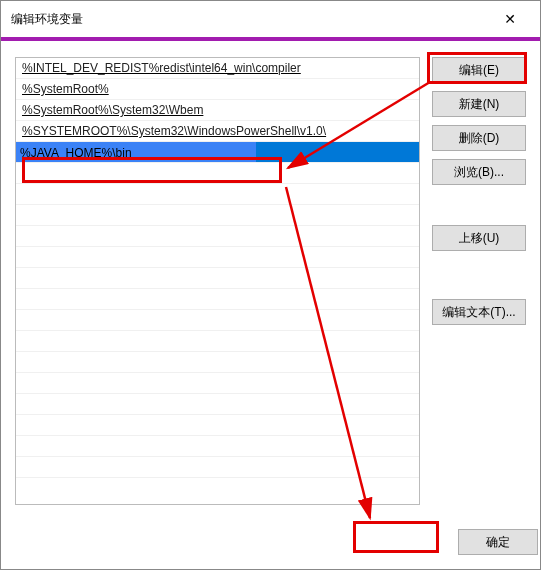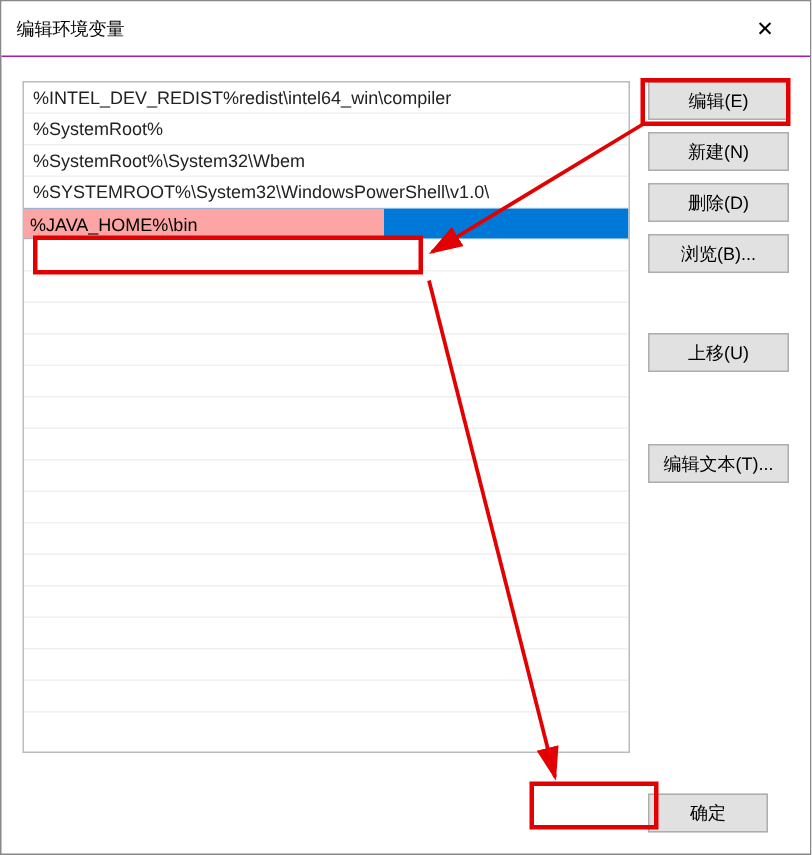--- a/index.html
+++ b/index.html
@@ -17,21 +17,21 @@
       width: 100%;
       height: 100%;
       display: flex;
       flex-direction: column;
     }
     .titlebar {
       display: flex;
       justify-content: space-between;
       align-items: center;
       padding: 6px 10px;
-      border-bottom: 1px solid #a21caf;
+      border-bottom: 4px solid #a21caf;
       background: #fff;
     }
     .titlebar-title { font-size: 12px; }
     .close-btn {
       width: 40px;
       height: 24px;
       text-align: center;
       line-height: 24px;
       font-size: 14px;
       cursor: pointer;
@@ -41,37 +41,38 @@
       display: flex;
       padding: 16px 14px 8px 14px;
       gap: 12px;
     }
     .list-container {
       flex: 1;
       border: 1px solid #bbb;
       background: #fff;
       overflow-y: auto;
       height: 448px;
+      text-decoration: underline;
     }
     .list-row {
       padding: 3px 6px;
       font-size: 12px;
       white-space: nowrap;
       overflow: hidden;
       text-overflow: ellipsis;
       color: #222;
       height: 21px;
       border-bottom: 1px solid #f0f0f0;
     }
     .list-row.editing {
       background: #0078d7;
       padding: 0;
     }
     .edit-input {
-      background: #fca5a5;
+      background: #3b82f6;
       color: #000;
       padding: 2px 4px;
       width: 240px;
       height: 21px;
       font-size: 12px;
       border: none;
       outline: none;
       display: inline-block;
     }
     .button-col {
@@ -87,21 +88,21 @@
       font-size: 12px;
       cursor: pointer;
       font-family: inherit;
     }
     .spacer-sm { height: 24px; }
     .spacer-md { height: 32px; }
     .bottom-bar {
       display: flex;
       justify-content: flex-end;
       gap: 8px;
-      padding: 10px 28px 14px;
+      padding: 10px 2px 14px;
     }
     .bottom-bar .btn { width: 80px; }
     .highlight-box {
       position: absolute;
       border: 3px solid #e30000;
       pointer-events: none;
     }
     .hl-newbtn { top: 52px; left: 427px; width: 100px; height: 32px; }
     .hl-editrow { top: 157px; left: 22px; width: 260px; height: 26px; }
     .hl-ok { top: 521px; left: 353px; width: 86px; height: 32px; }

